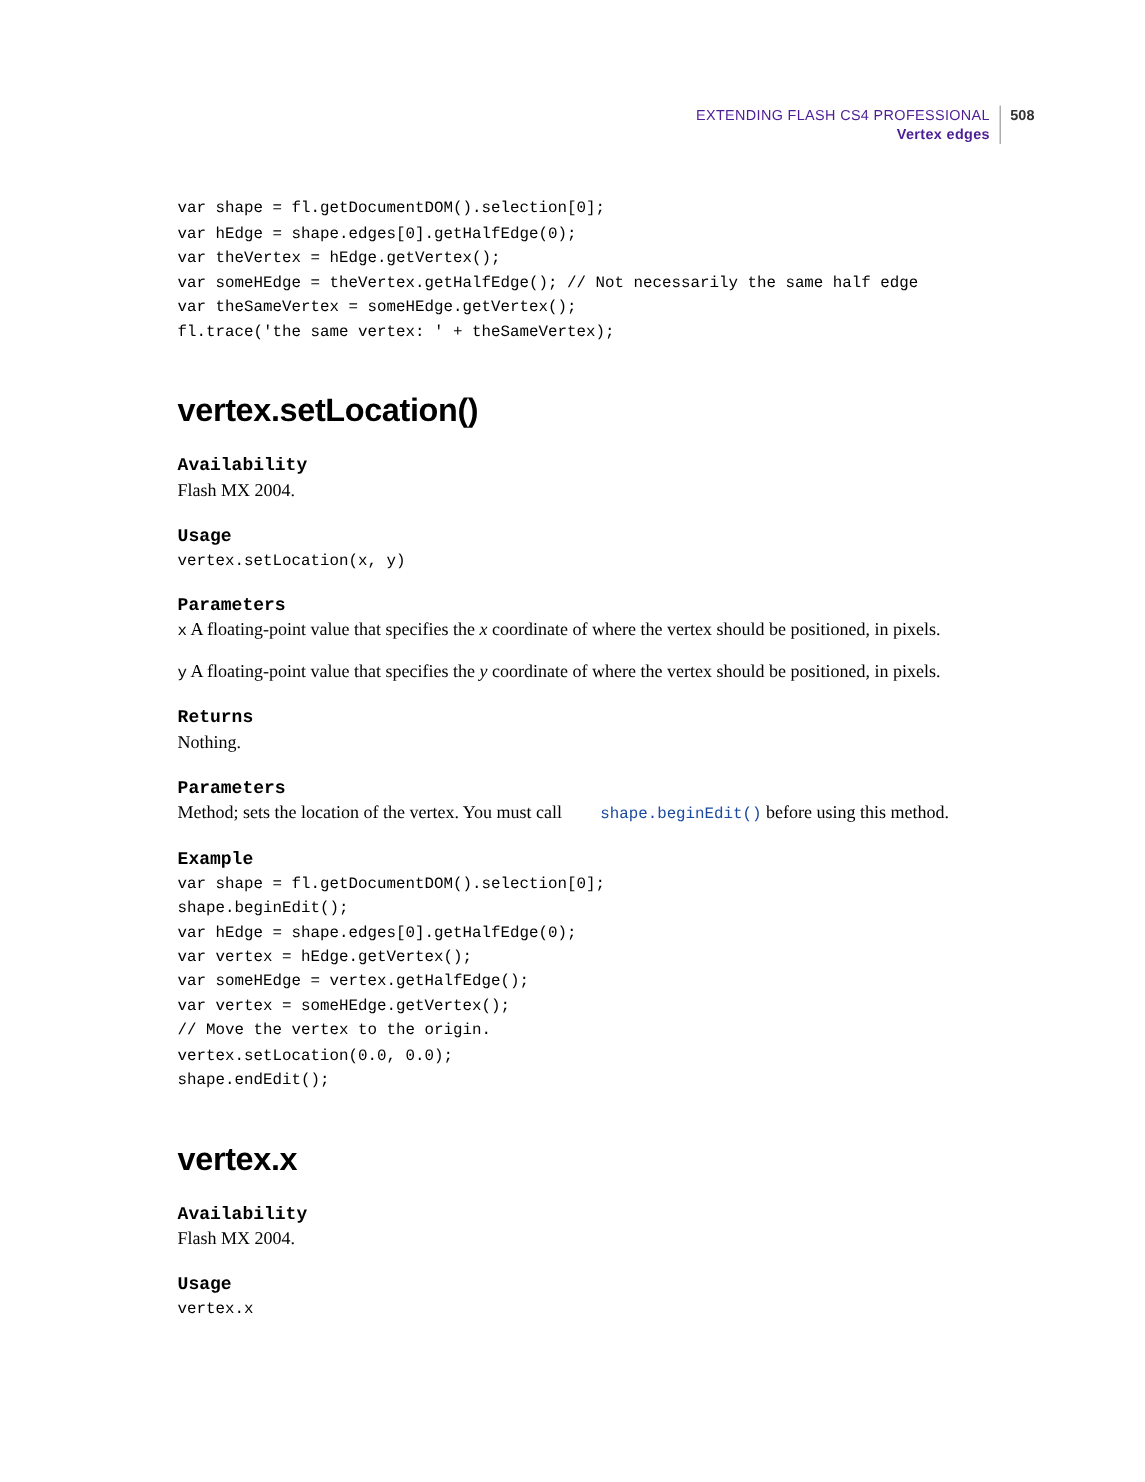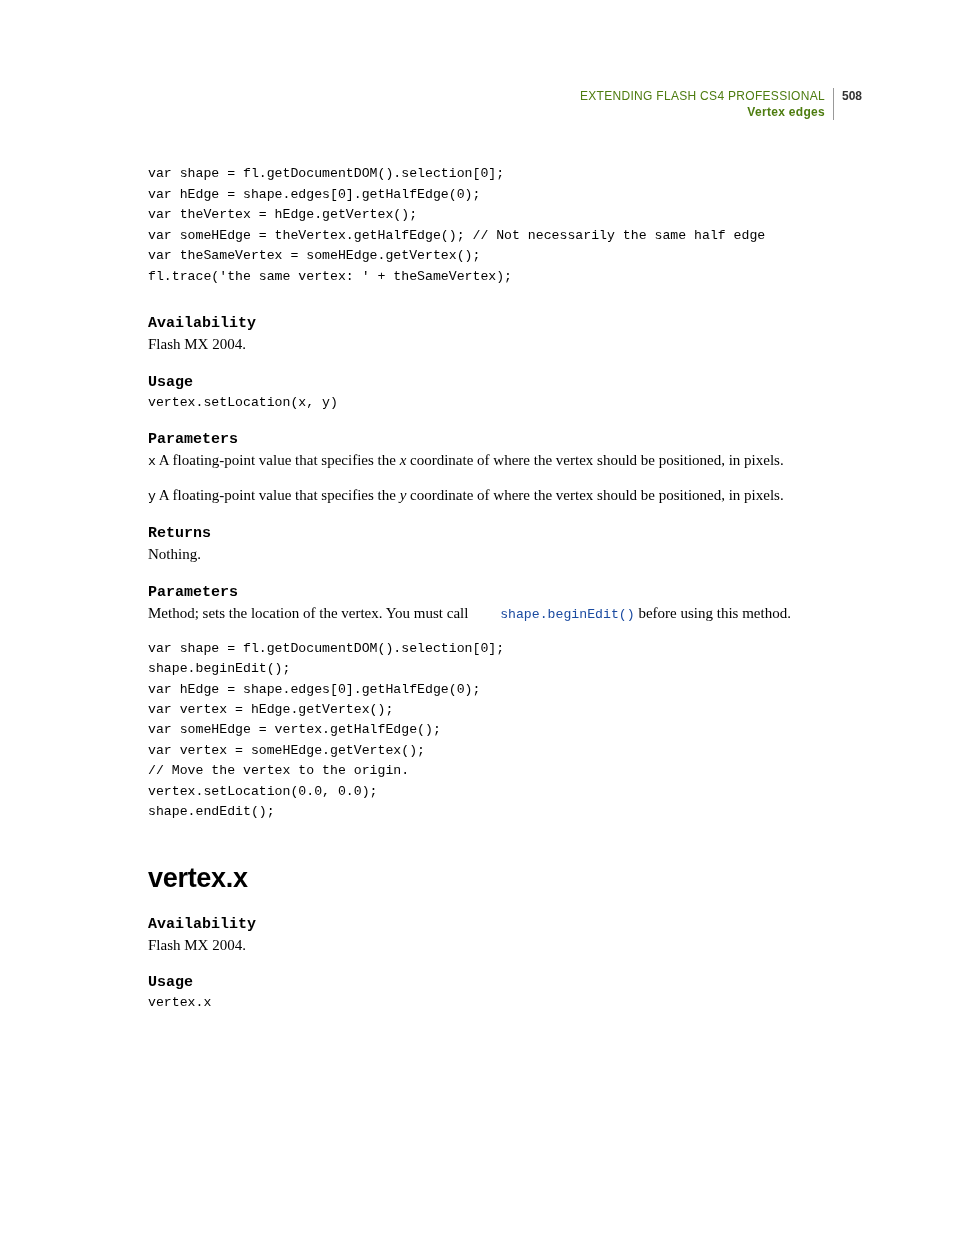--- a/index.html
+++ b/index.html
@@ -18,21 +18,21 @@
     display: flex;
     justify-content: flex-end;
     align-items: flex-start;
     margin-bottom: 44px;
   }
   .rh-text {
     text-align: right;
     font-family: "Myriad Pro", "Segoe UI", Arial, sans-serif;
     font-size: 12px;
     letter-spacing: 0.3px;
-    color: #4d7c0f;
+    color: #4c1d95;
     line-height: 1.35;
   }
   .rh-title { font-weight: 400; }
   .rh-sub { font-weight: 700; font-size: 12px; }
   .rh-divider {
     width: 1px;
     background: #999;
     margin: 0 8px;
     align-self: stretch;
   }
@@ -108,20 +108,21 @@
     <div class="rh-pagenum">508</div>
   </div>
 
   <pre class="code">var shape = fl.getDocumentDOM().selection[0];
 var hEdge = shape.edges[0].getHalfEdge(0);
 var theVertex = hEdge.getVertex();
 var someHEdge = theVertex.getHalfEdge(); // Not necessarily the same half edge
 var theSameVertex = someHEdge.getVertex();
 fl.trace('the same vertex: ' + theSameVertex);</pre>
 
+  <h1 class="section">vertex.setLocation()</h1>
 
   <h4 class="sub">Availability</h4>
   <p class="body">Flash MX 2004.</p>
 
   <h4 class="sub">Usage</h4>
   <pre class="usage">vertex.setLocation(x, y)</pre>
 
   <h4 class="sub">Parameters</h4>
   <p class="body">
     <span class="mono">x</span><span>  A floating-point value that specifies the </span><span class="italic">x</span><span> coordinate of where the vertex should be positioned, in pixels.</span>
@@ -131,20 +132,21 @@
   </p>
 
   <h4 class="sub">Returns</h4>
   <p class="body">Nothing.</p>
 
   <h4 class="sub">Parameters</h4>
   <p class="body">
     <span>Method; sets the location of the vertex. You must call </span><a href="#" class="link">shape.beginEdit()</a><span> before using this method.</span>
   </p>
 
+  <h4 class="sub">Example</h4>
   <pre class="code">var shape = fl.getDocumentDOM().selection[0];
 shape.beginEdit();
 var hEdge = shape.edges[0].getHalfEdge(0);
 var vertex = hEdge.getVertex();
 var someHEdge = vertex.getHalfEdge();
 var vertex = someHEdge.getVertex();
 // Move the vertex to the origin.
 vertex.setLocation(0.0, 0.0);
 shape.endEdit();</pre>
 

